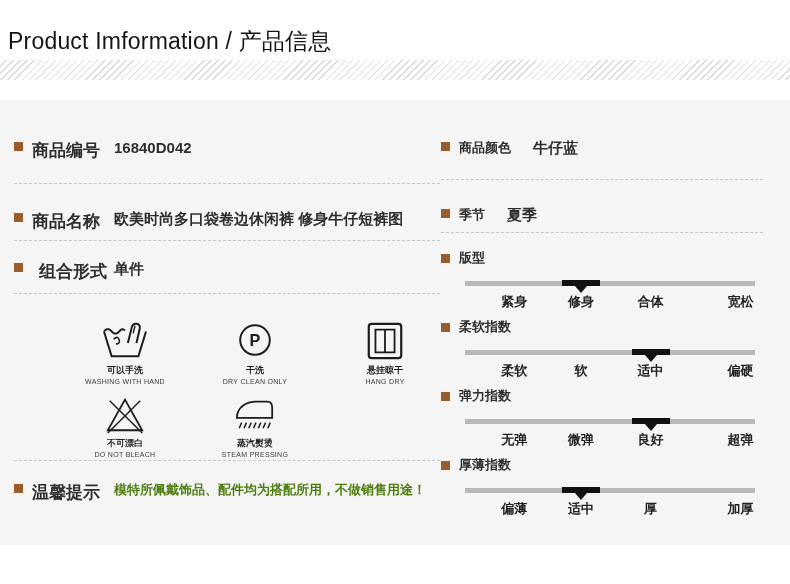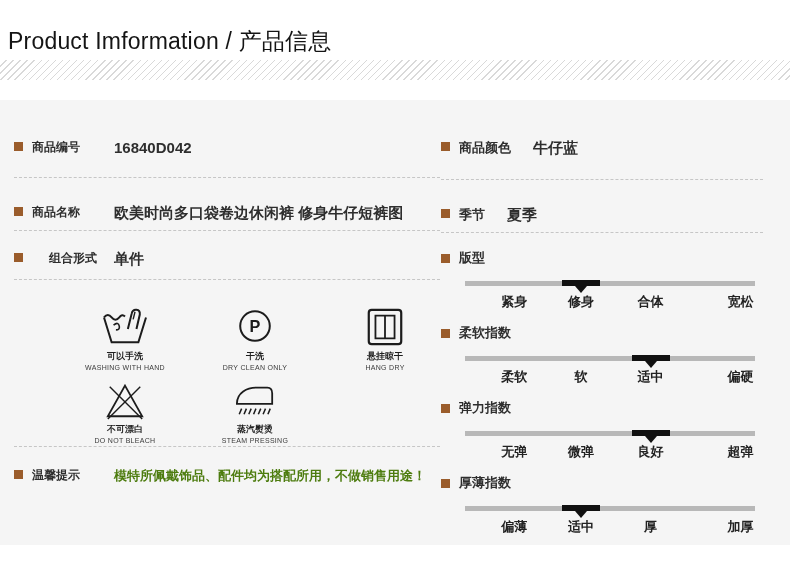--- a/index.html
+++ b/index.html
@@ -8,21 +8,21 @@
 
   .title{position:absolute;left:8px;top:26px;margin:0;font-size:23px;font-weight:500;color:#141414;letter-spacing:.2px;}
   .hatch{position:absolute;left:0;top:60px;width:790px;height:20px;
          background:repeating-linear-gradient(135deg,#ffffff 0 4px,#d9d9d9 4px 5px);}
   .panel{position:absolute;left:0;top:100px;width:790px;height:445px;background:#f5f5f5;}
 
   .col-left{position:absolute;left:14px;top:0;width:426px;}
   .col-right{position:absolute;left:441px;top:0;width:322px;}
 
   .bullet{width:9px;height:9px;background:#9a5c2b;display:inline-block;flex:0 0 auto;margin-right:9px;margin-top:3px;}
-  .lab{font-weight:bold;font-size:12px;color:#2e2e2e;width:82px;flex:0 0 auto;}
+  .lab{font-weight:bold;font-size:17px;color:#2e2e2e;width:82px;flex:0 0 auto;}
   .rlab{font-weight:bold;font-size:13px;color:#2e2e2e;margin-right:22px;}
   .val,.rval{font-weight:bold;font-size:15px;color:#2e2e2e;}
 
   .info-row,.rrow{display:flex;align-items:flex-start;border-bottom:1px dashed #c6c6c6;}
   .p1{padding:39px 0 21px;}
   .p2{padding:26px 0 7px;}
   .p3{padding:19px 0 10px;text-align:center;}
 
   .wash-wrap{border-bottom:1px dashed #c6c6c6;padding:14px 0 2px;}
   .wash-top{display:flex;align-items:flex-start;}
@@ -30,21 +30,21 @@
 
   .care-grid{display:grid;grid-template-columns:repeat(3,130px);margin:8px 0 0 46px;row-gap:4px;}
   .care{text-align:center;padding-top:4px;}
   .care-svg{width:46px;height:42px;display:block;margin:0 auto;}
   .care-zh{font-size:9px;color:#1f1f1f;margin-top:2px;font-weight:bold;}
   .care-en{font-size:7px;color:#3a3a3a;margin-top:1px;letter-spacing:.3px;}
 
   .tips{display:flex;align-items:flex-start;padding-top:20px;}
   .tip-val{font-weight:bold;font-size:13px;color:#e60012;}
 
-  .sect{margin-top:14px;}
+  .sect{margin-top:8px;}
   .sect.first{margin-top:16px;}
   .srow{display:flex;align-items:center;height:18px;}
   .srow .bullet{margin-top:0;}
   .slabel{font-weight:bold;font-size:13px;color:#2e2e2e;}
   .track{position:relative;margin:14px 0 0 24px;width:290px;height:5px;background:#b8b8b8;}
   .marker{position:absolute;top:-1px;height:6px;width:38px;background:#111;}
   .mtri{position:absolute;top:5px;width:0;height:0;border-left:6px solid transparent;border-right:6px solid transparent;border-top:7px solid #111;transform:translateX(-50%);}
   .opts{position:relative;margin:7px 0 0 24px;width:290px;height:17px;}
   .opt{position:absolute;transform:translateX(-50%);font-size:13px;font-weight:bold;color:#222;white-space:nowrap;}
 

